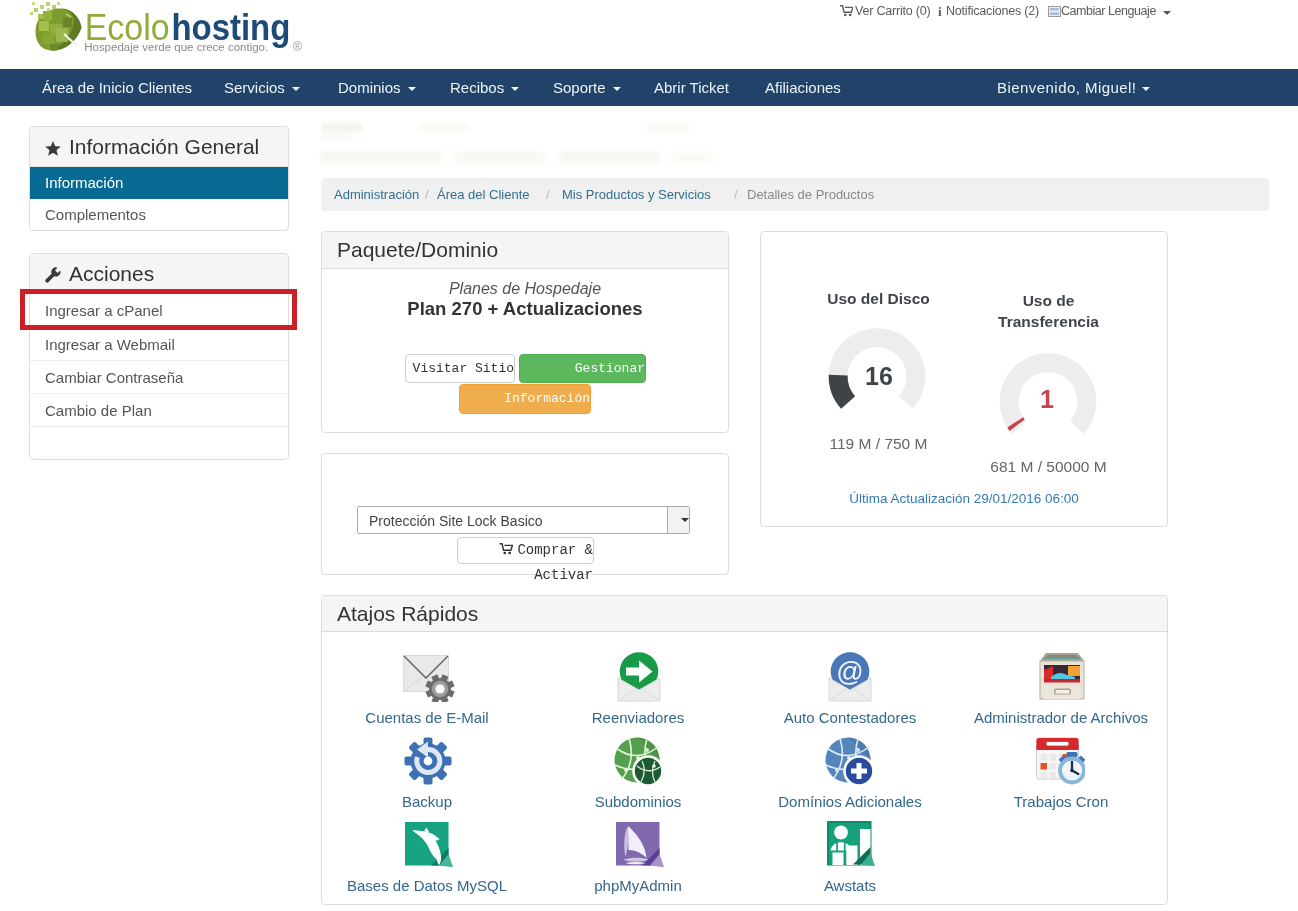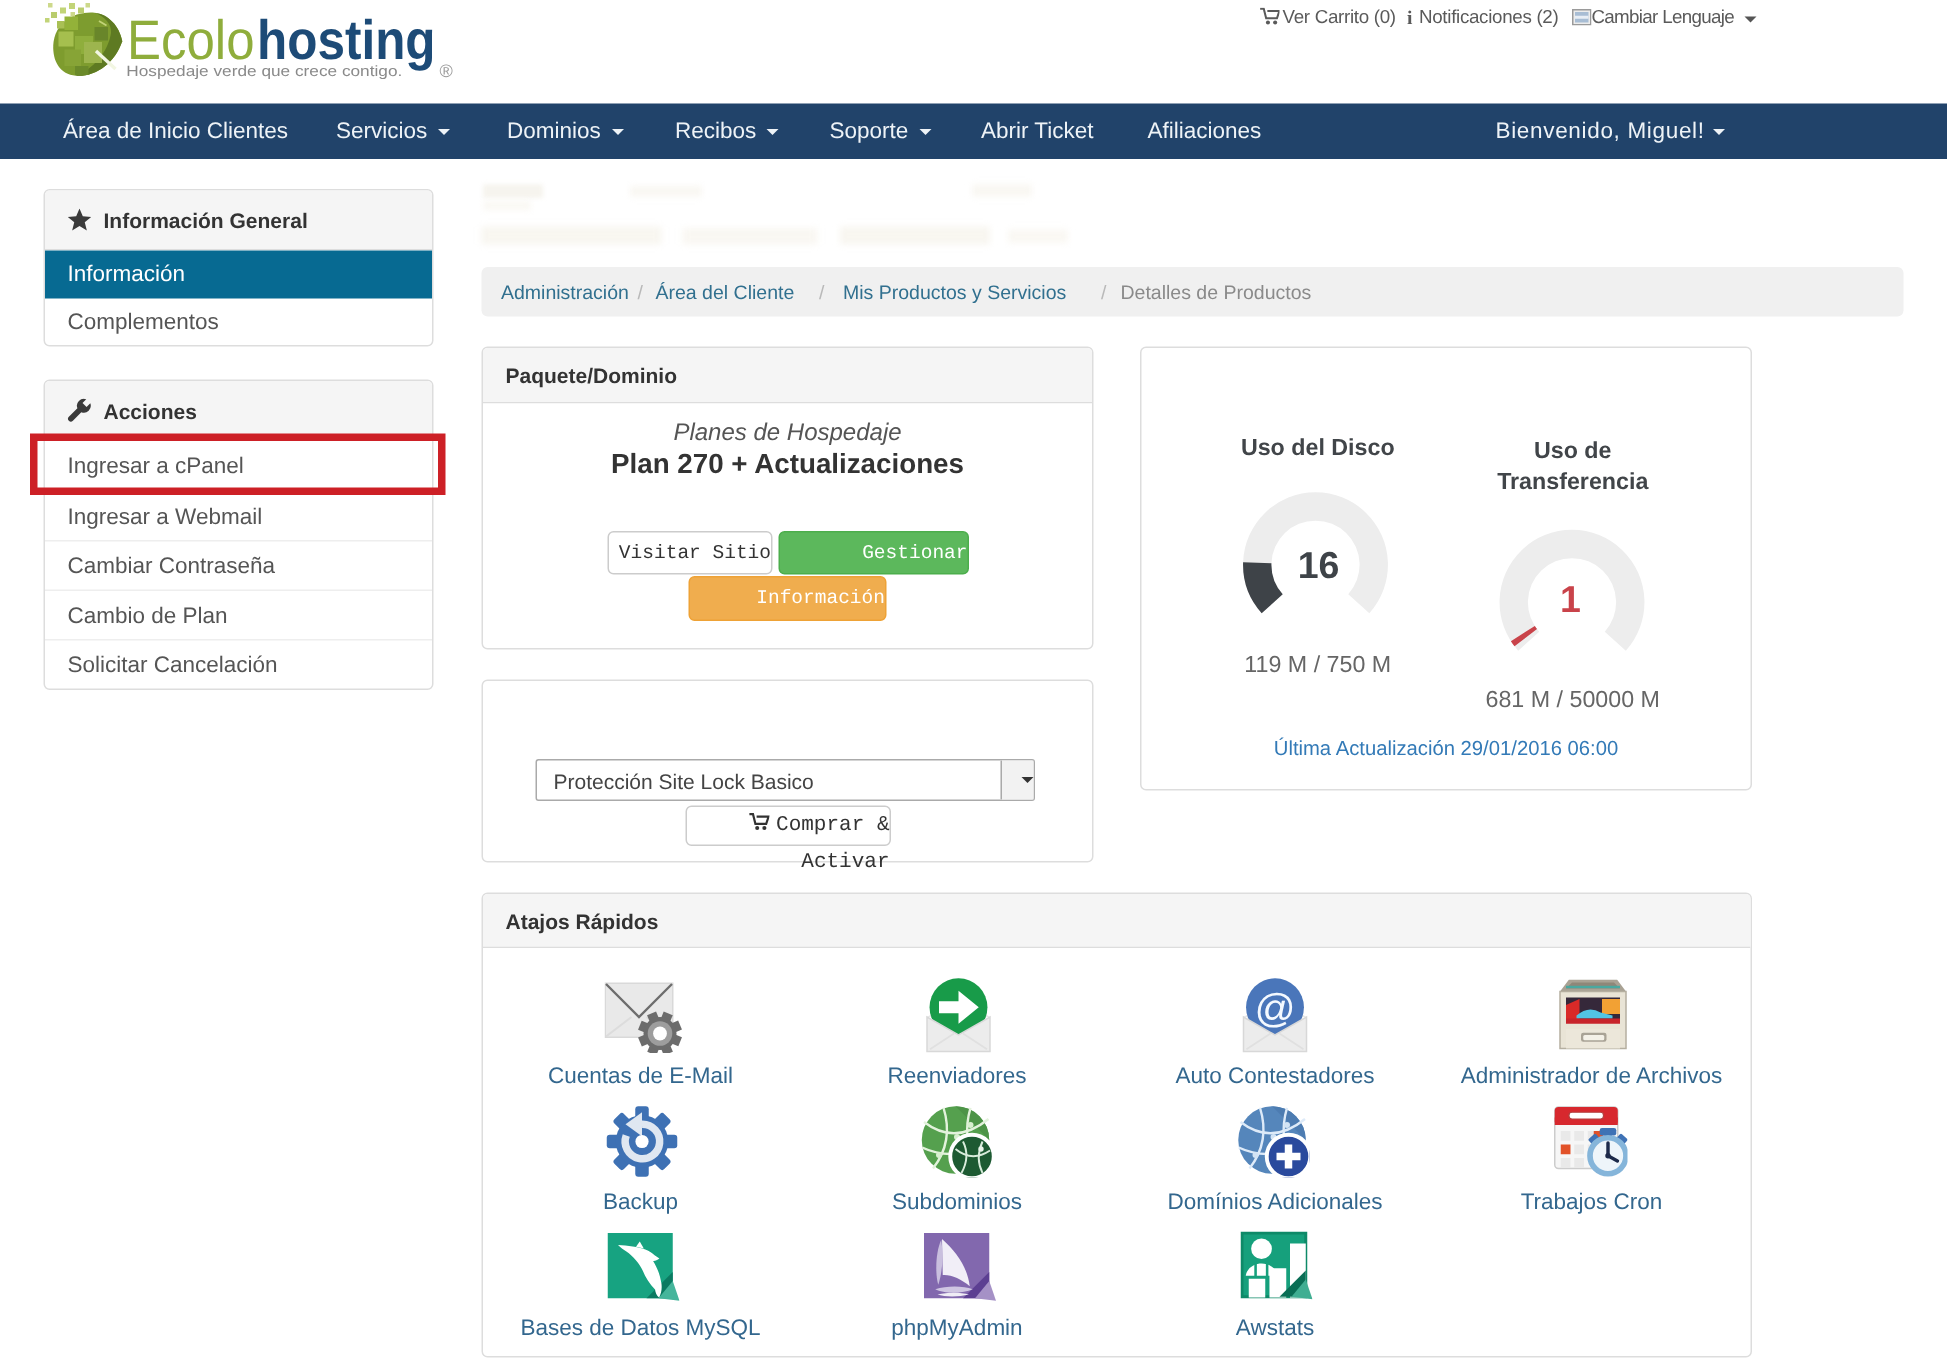--- a/index.html
+++ b/index.html
@@ -1,20 +1,20 @@
 <!DOCTYPE html>
 <html><head>
 <meta charset="utf-8">
 <style>
 * { margin:0; padding:0; box-sizing:border-box; }
 html,body { background:#fff; }
 body { font-family:"Liberation Sans", sans-serif; width:1298px; height:911px; position:relative; overflow:hidden; }
 .abs { position:absolute; }
 .panel { position:absolute; background:#fff; border:1px solid #ddd; border-radius:4px; }
-.phead { position:absolute; left:0; right:0; top:0; background:#f5f5f5; border-bottom:1px solid #ddd; border-radius:3px 3px 0 0; color:#333; font-weight:bold; font-size:14px; }
+.phead { position:absolute; left:0; right:0; top:0; background:#f5f5f5; border-bottom:1px solid #ddd; border-radius:3px 3px 0 0; color:#333; font-weight:normal; font-size:21px; }
 .phead span { position:absolute; left:15px; top:50%; transform:translateY(-50%); }
 .ctr { text-align:center; }
 .btn { position:absolute; border-radius:4px; font-size:13px; text-align:right;font-family:Liberation Mono, monospace; }
 .caret { display:inline-block; width:0; height:0; border-left:4px solid transparent; border-right:4px solid transparent; border-top:4px solid currentColor; vertical-align:middle; margin-left:7px; }
 .icolabel { position:absolute; color:#33678e; font-size:15px; text-align:center; width:220px; transform:translateX(-50%); }
 </style>
 </head>
 <body>
 
 <div class="abs" style="left:0;top:0;width:1298px;height:69px;background:#fff;"></div>
@@ -111,23 +111,20 @@
     </div>
   <div class="abs" style="left:0;top:74px;width:258px;height:33px;color:#555;font-size:15px;border-bottom:1px solid #eee;">
       <span style="position:absolute;left:15px;top:8px;">Ingresar a Webmail</span>
     </div>
   <div class="abs" style="left:0;top:107px;width:258px;height:33px;color:#555;font-size:15px;border-bottom:1px solid #eee;">
       <span style="position:absolute;left:15px;top:8px;">Cambiar Contraseña</span>
     </div>
   <div class="abs" style="left:0;top:140px;width:258px;height:33px;color:#555;font-size:15px;border-bottom:1px solid #eee;">
       <span style="position:absolute;left:15px;top:8px;">Cambio de Plan</span>
     </div>
-  <div class="abs" style="left:0;top:173px;width:258px;height:33px;color:#555;font-size:15px;">
-      <span style="position:absolute;left:15px;top:8px;">Solicitar Cancelación</span>
-    </div>
 </div>
 
 <div class="abs" style="left:20px;top:289px;width:277px;height:41px;border:5px solid #cd2026;"></div>
 
 <div class="abs" style="left:322px;top:123px;width:40px;height:9px;background:#f6f4ee;filter:blur(1.5px);"></div>
 <div class="abs" style="left:420px;top:124px;width:48px;height:7px;background:#f9f7f2;filter:blur(2px);"></div>
 <div class="abs" style="left:322px;top:134px;width:32px;height:6px;background:#faf8f3;filter:blur(2px);"></div>
 <div class="abs" style="left:648px;top:123px;width:40px;height:8px;background:#f9f7f2;filter:blur(2px);"></div>
 <div class="abs" style="left:321px;top:151px;width:120px;height:12px;background:#f8f6f0;filter:blur(2px);"></div>
 <div class="abs" style="left:455px;top:152px;width:90px;height:11px;background:#f9f7f2;filter:blur(2px);"></div>

